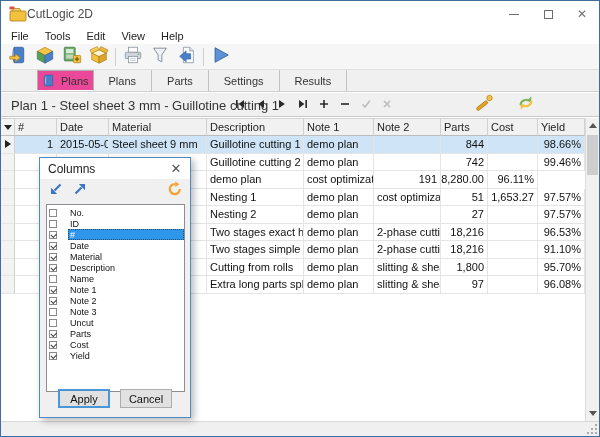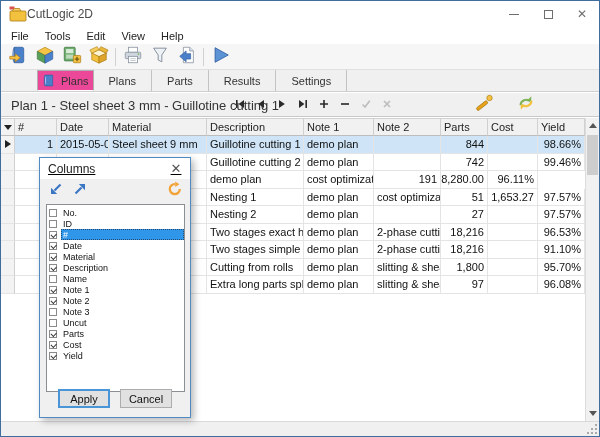--- a/index.html
+++ b/index.html
@@ -60,28 +60,28 @@
   .sb-thumb{position:absolute;left:1px;top:17px;width:11px;height:40px;background:#cdcdcd;}
   .chev-up{width:0;height:0;border-left:4px solid transparent;border-right:4px solid transparent;border-bottom:5px solid #555;}
   .chev-down{width:0;height:0;border-left:4px solid transparent;border-right:4px solid transparent;border-top:5px solid #555;}
 
   
   .statusbar{position:absolute;left:0;right:0;bottom:0;height:15px;background:#f0f0f0;border-top:1px solid #d9d9d9;}
   .grip{position:absolute;right:2px;bottom:2px;width:10px;height:10px;}
   .grip i{position:absolute;width:2px;height:2px;background:#a9a9a9;}
 
   
-  .dialog{position:absolute;left:38px;top:156px;width:152px;height:261px;background:#f0f0f0;border:1px solid #4f8ac2;box-shadow:3px 3px 7px rgba(0,0,0,.28);z-index:10;text-decoration:underline;}
+  .dialog{position:absolute;left:38px;top:156px;width:152px;height:261px;background:#f0f0f0;border:1px solid #4f8ac2;box-shadow:3px 3px 7px rgba(0,0,0,.28);z-index:10;}
   .dlg-title{height:21px;background:#fff;display:flex;align-items:center;font-size:12px;color:#222;padding-left:8px;}
   .dlg-close{margin-left:auto;width:28px;height:100%;display:flex;align-items:center;justify-content:center;color:#555;font-size:13px;}
   .dlg-tools{height:23px;display:flex;align-items:center;padding:0 5px;gap:3px;}
   .dlg-tool{width:21px;height:19px;display:flex;align-items:center;justify-content:center;}
   .dlg-refresh{margin-left:auto;}
   .dlg-list{position:absolute;left:6px;top:46px;width:139px;height:188px;background:#fff;border:1px solid #8b8f94;padding-top:2px;overflow:hidden;}
-  .dlg-item{display:flex;align-items:center;height:11px;font-size:9px;color:#111;padding-left:2px;gap:4px;}
+  .dlg-item{display:flex;align-items:center;height:11px;font-size:9px;color:#111;padding-left:2px;gap:11px;}
   .cb{width:8px;height:8px;border:1px solid #8a8a8a;background:#fff;position:relative;flex:none;}
   .cb.ck::after{content:"";position:absolute;left:1px;top:1px;width:4px;height:2.5px;border-left:1.4px solid #333;border-bottom:1.4px solid #333;transform:rotate(-45deg);}
   .dlg-item .lbl{flex:1;height:11px;display:flex;align-items:center;padding-left:2px;}
   .dlg-item.sel .lbl{background:#2f96ea;color:#fff;outline:1px dotted #214d75;outline-offset:-1px;}
   .dlg-buttons{position:absolute;left:0;right:0;bottom:9px;display:flex;justify-content:center;gap:10px;}
   .btn{width:52px;height:19px;background:#e1e1e1;border:1px solid #adadad;font-size:11px;display:flex;align-items:center;justify-content:center;color:#111;margin-top:44px;}
   .btn.default{border:2px solid #4a94d8;}
 </style>
 </head>
 <body>
@@ -189,24 +189,24 @@
         </span>
         <span>Plans</span>
       </div>
       <div class="tab">
         <span>Plans</span>
       </div>
       <div class="tab">
         <span>Parts</span>
       </div>
       <div class="tab">
+        <span>Settings</span>
+      </div>
+      <div class="tab">
         <span>Results</span>
-      </div>
-      <div class="tab">
-        <span>Settings</span>
       </div>
     </div>
 
   <div class="planbar">
     <span class="plan-text">Plan 1  -  Steel sheet 3 mm  -  Guillotine cutting 1</span>
     <div class="plan-nav" id="plan-nav">
         <div class="nav-btn">
           <span><svg width="10" height="10" viewBox="0 0 10 10">
               <rect x="1" y="1" width="1.6" height="8" fill="#2a2a2a"></rect>
               <path d="M9 1 L3.6 5 L9 9 Z" fill="#2a2a2a"></path>

